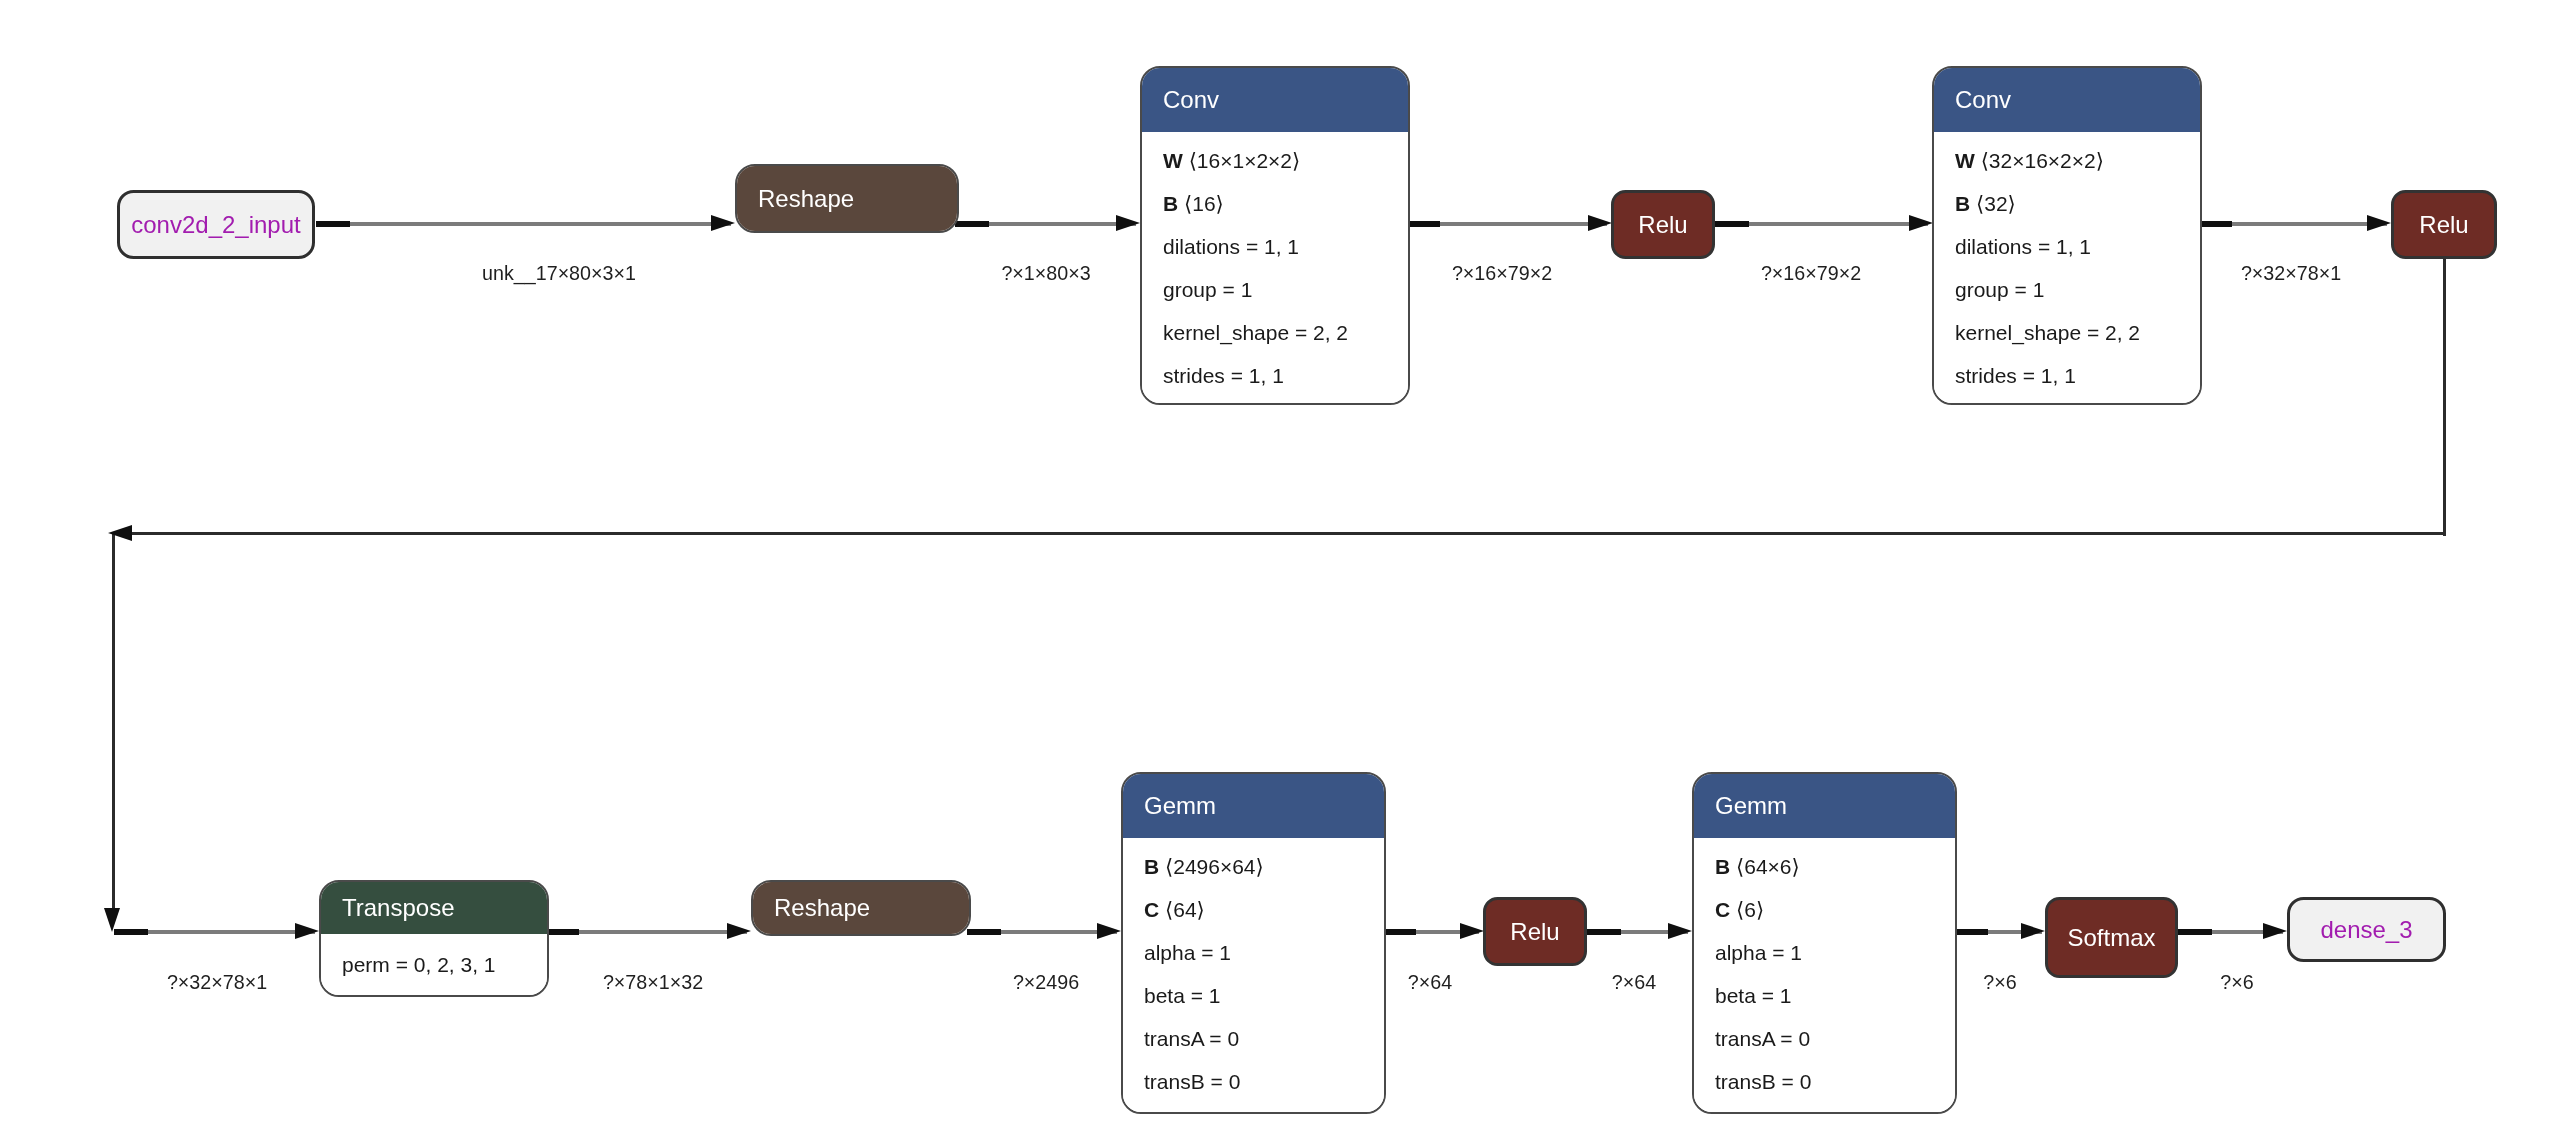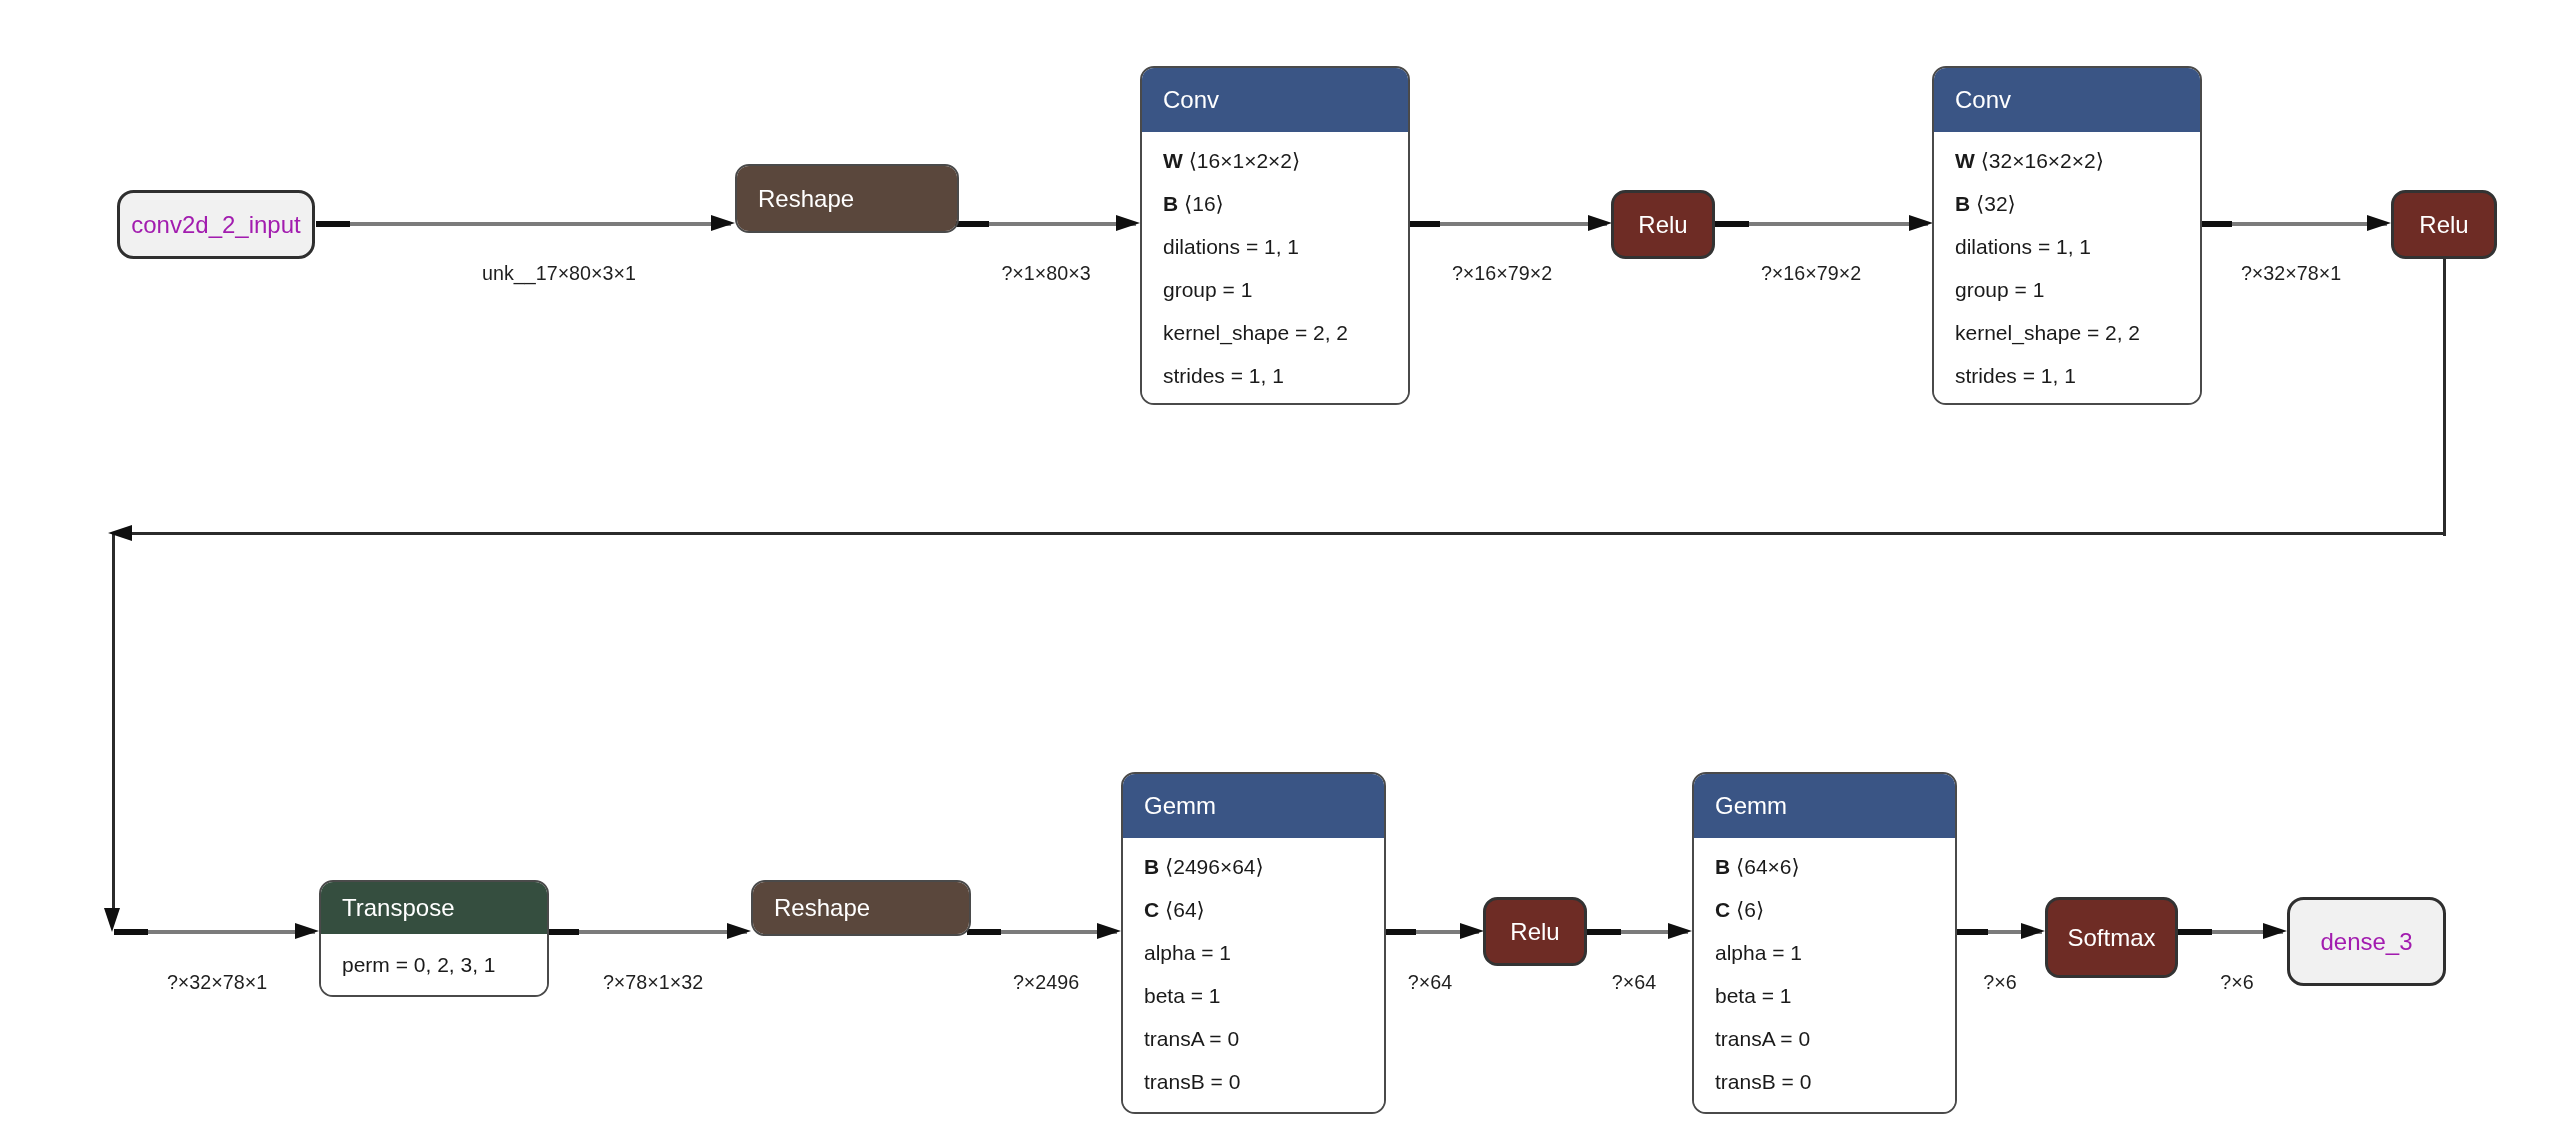--- a/index.html
+++ b/index.html
@@ -9,21 +9,21 @@
     width: 2576px;
     height: 1146px;
     background: #ffffff;
     overflow: hidden;
   }
   
   .node-op {
     position: absolute;
     background: #ffffff;
     border: 2.6px solid #4a4a4a;
-    border-radius: 14px;
+    border-radius: 20px;
     overflow: hidden;
     box-sizing: content-box;
     z-index: 3;
   }
   .node-header {
     display: flex;
     align-items: center;
     padding: 0 21px;
     color: #ffffff;
     font-size: 24px;
@@ -228,21 +228,21 @@
         <div class="attr-line"><b>C</b><span> ⟨6⟩</span></div>
         <div class="attr-line"><span>alpha = 1</span></div>
         <div class="attr-line"><span>beta = 1</span></div>
         <div class="attr-line"><span>transA = 0</span></div>
         <div class="attr-line"><span>transB = 0</span></div>
       </div>
     </div>
     <div class="node-act" style="left: 2045px; top: 897px; width: 133px; height: 81px;">
       <span>Softmax</span>
     </div>
-    <div class="node-io" style="left: 2287px; top: 897px; width: 159px; height: 89px;">
+    <div class="node-io" style="left: 2287px; top: 897px; width: 159px; height: 65px;">
       <span>dense_3</span>
     </div>
     <div class="edge-label" style="left: 559px; top: 273px;">unk__17×80×3×1</div>
     <div class="edge-label" style="left: 1046px; top: 273px;">?×1×80×3</div>
     <div class="edge-label" style="left: 1502px; top: 273px;">?×16×79×2</div>
     <div class="edge-label" style="left: 1811px; top: 273px;">?×16×79×2</div>
     <div class="edge-label" style="left: 2291px; top: 273px;">?×32×78×1</div>
     <div class="edge-label" style="left: 217px; top: 982px;">?×32×78×1</div>
     <div class="edge-label" style="left: 653px; top: 982px;">?×78×1×32</div>
     <div class="edge-label" style="left: 1046px; top: 982px;">?×2496</div>

